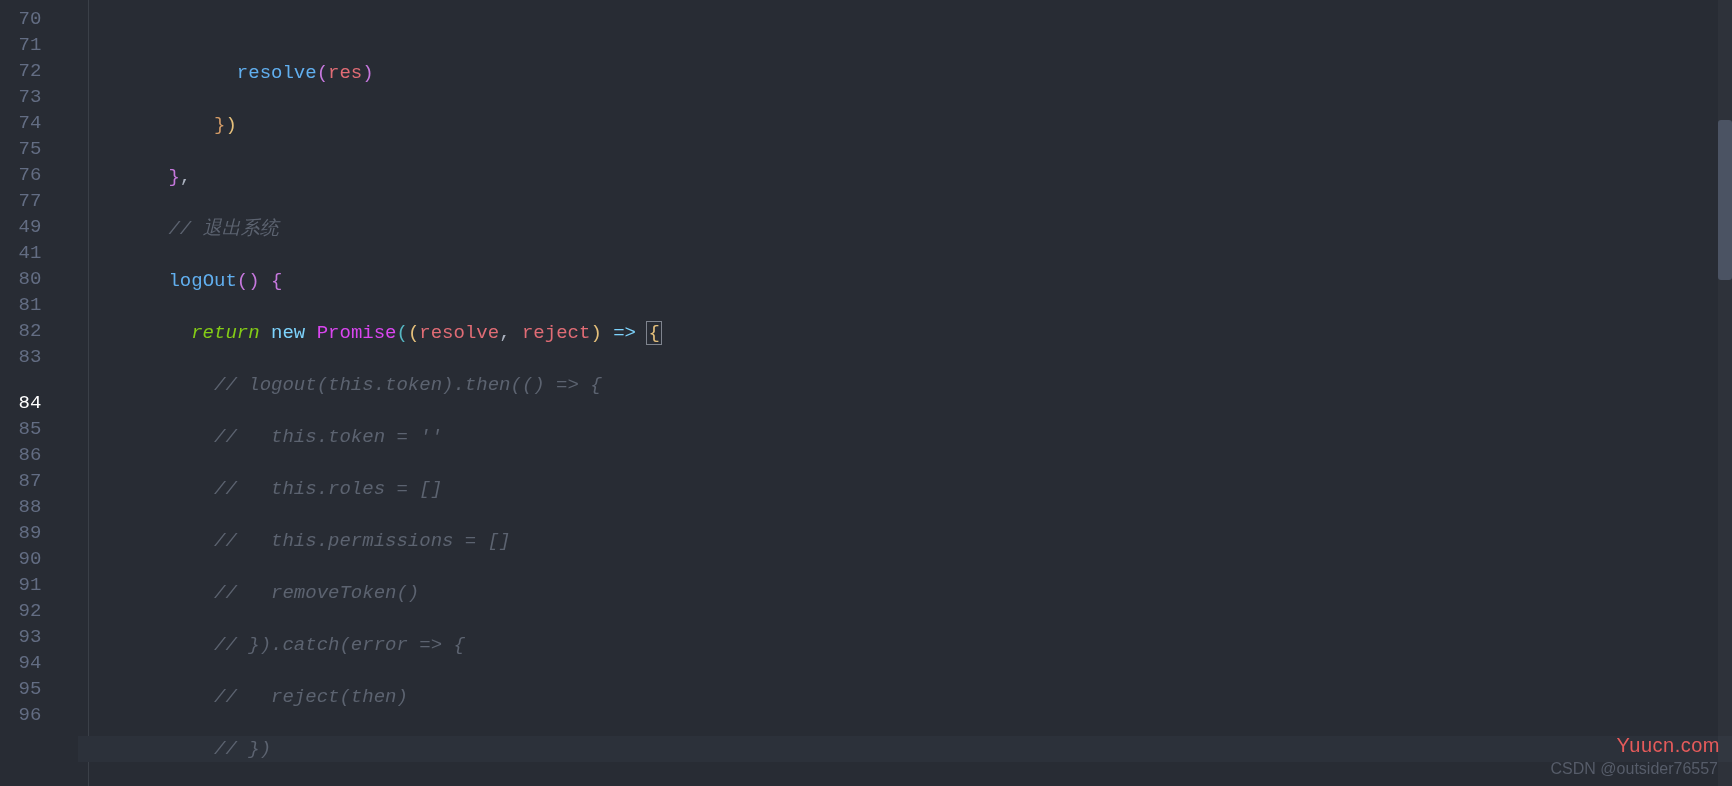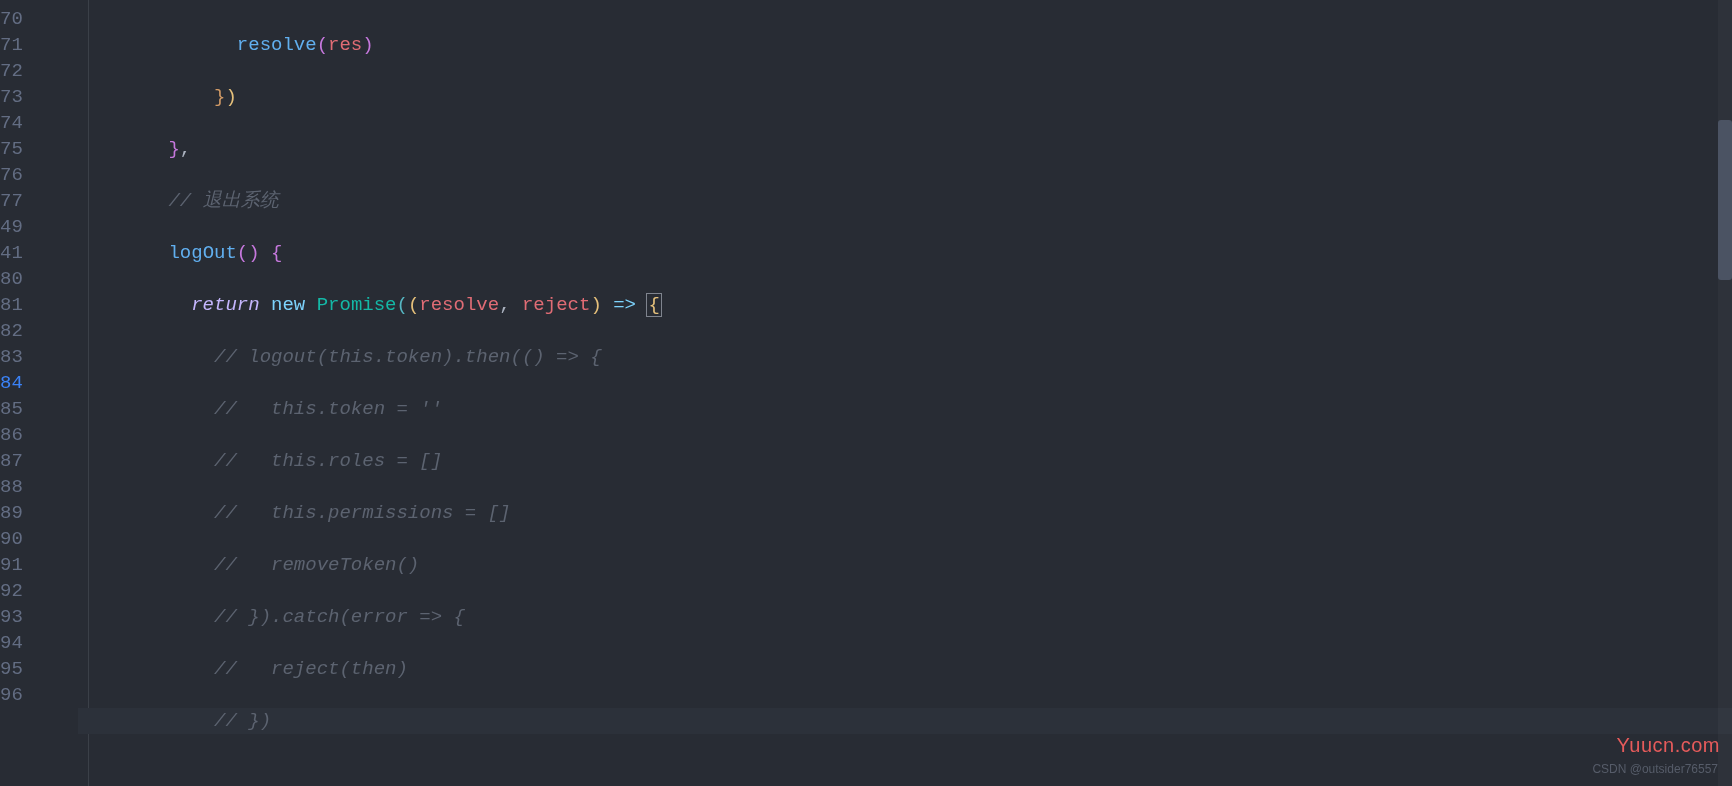--- a/index.html
+++ b/index.html
@@ -13,42 +13,43 @@
     overflow:hidden;
     position:relative;
   }
   .editor {
     display:flex;
     height:100%;
     position:relative;
   }
   .gutter {
     width:78px;
-    text-align:left;
+    text-align:center;
     padding-right:18px;
     color:#636d83;
     user-select:none;
     padding-top:6px;
   }
   .gutter .ln { height:26px; }
-  .gutter .ln.active { color:#3b82f6; }
+  .gutter .ln.active { color:#ffffff;margin-top:20px; }
   .ruler {
     position:absolute;
     left:88px;
     top:0;
     bottom:0;
     width:1px;
     background:#3b4048;
   }
   .code {
     flex:1;
     white-space:pre;
     color:#abb2bf;
     padding-top:6px;
     position:relative;
+    margin-top:28px;
   }
   .line { display:block; height:26px; padding-left:22px; }
   .line.hl { background:#2c313a; }
   .scrollbar {
     position:absolute;
     right:0; top:0;
     width:14px; height:100%;
     background:rgba(255,255,255,0.03);
   }
   .thumb {
@@ -66,27 +67,27 @@
     font-family: Arial, sans-serif;
     font-size:20px;
     letter-spacing:.5px;
   }
   .wm-csdn {
     position:absolute;
     right:14px;
     bottom:4px;
     color:#565c69;
     font-family: Arial, sans-serif;
-    font-size:12px;
+    font-size:16px;
   }
   
-  .kw   { color:#c4b5fd; font-style:italic;text-align:right; }
+  .kw   { color:#84cc16; font-style:italic;text-align:right; }
   .kw2  { color:#7dd3fc; }
   .fn   { color:#61afef; }
-  .cls  { color:#14b8a6;text-align:right; }
+  .cls  { color:#d946ef;text-align:right; }
   .var  { color:#e06c75; }
   .comm { color:#5c6370; font-style:italic; }
   .pun  { color:#abb2bf; }
   .brk1 { color:#d19a66; } 
   .brk2 { color:#c678dd; } 
   .brk3 { color:#56b6c2; } 
   .brk4 { color:#e5c07b; } 
   .cursorbox {
     border:1px solid #7f848e;
     padding:0 1px;

